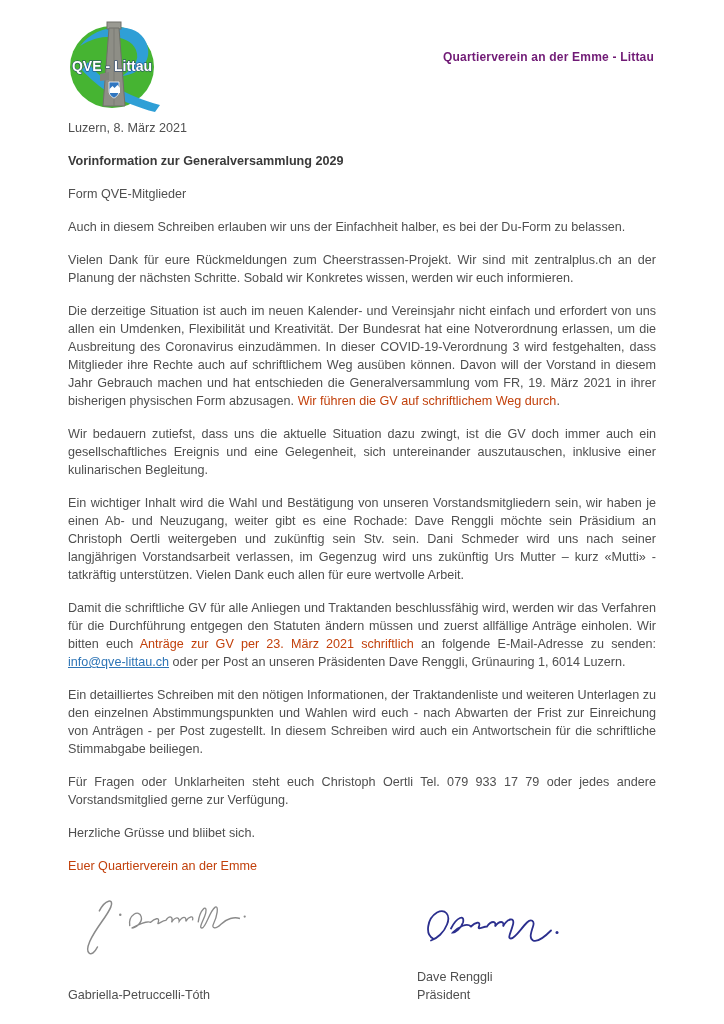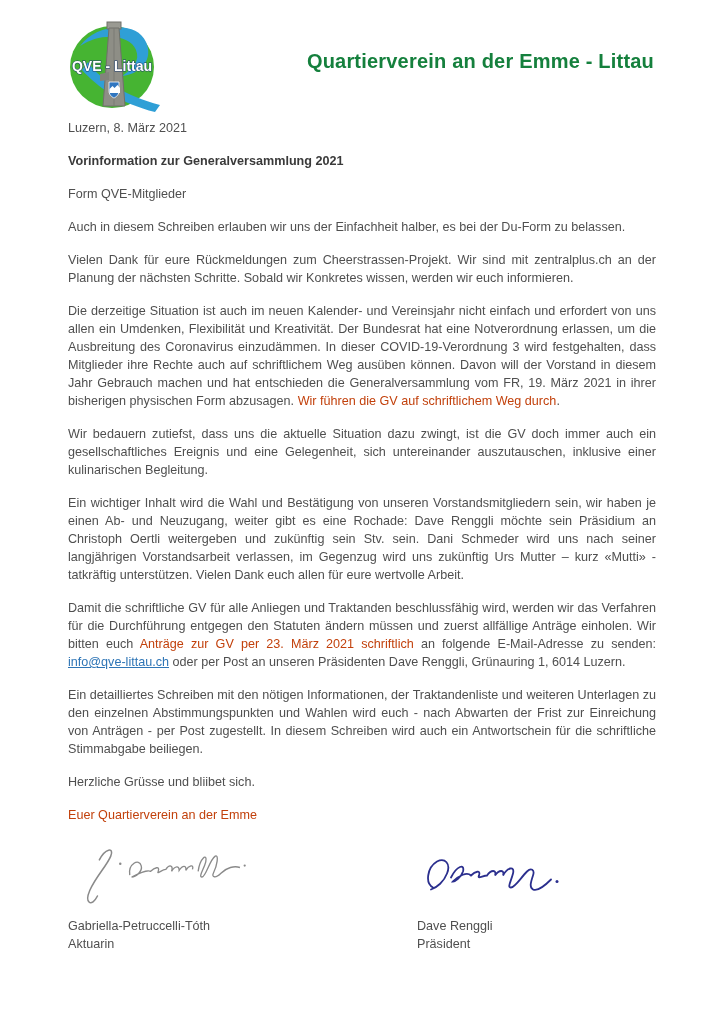--- a/index.html
+++ b/index.html
@@ -3,21 +3,21 @@
 <meta charset="utf-8">
 <style>
   html,body{margin:0;padding:0;background:#ffffff;}
   .page{
     position:relative;width:724px;height:1024px;background:#ffffff;
     font-family:"Liberation Sans",sans-serif;color:#4f4f4f;overflow:hidden;
   }
   .logo{position:absolute;left:66px;top:18px;width:96px;height:94px;}
   .org-title{
     position:absolute;top:50px;right:70px;
-    font-size:20px;font-weight:bold;color:#15803d;letter-spacing:.2px;text-align:center;
+    font-size:12px;font-weight:bold;color:#701a75;letter-spacing:.2px;text-align:center;
   }
   .content{
     position:absolute;left:68px;right:68px;top:119px;
     font-size:12.6px;line-height:18px;
   }
   .content p{margin:0 0 15px 0;text-align:justify;}
   .date-line{margin:0 0 15px 0;}
   .subject{font-weight:bold;color:#3a3a3a;margin:0 0 15px 0;}
   .salutation{margin:0 0 15px 0;}
   .content strong{font-weight:normal;color:#c2410c;}
@@ -44,31 +44,32 @@
     <polygon points="34,56 43,54 43,62 34,63" fill="#83837c"></polygon>
     <path d="M43 64 h10 v9 c0 5 -5 7 -5 7 s-5 -2 -5 -7 Z" fill="#3076c0" stroke="#ffffff" stroke-width="0.8"></path>
     <path d="M43.5 71 l3 -3 2 2 3 -3 2.5 3 v5 h-10.5 Z" fill="#ffffff"></path>
     <text x="46" y="53" text-anchor="middle" font-size="14" font-weight="bold" fill="#ffffff" stroke="#1c3d6e" stroke-width="1" paint-order="stroke" style="font-family:'Liberation Sans',sans-serif">QVE - Littau</text>
   </svg>
 
   <div class="org-title">Quartierverein an der Emme - Littau</div>
 
   <div class="content">
     <p class="date-line">Luzern, 8. März 2021</p>
-    <p class="subject">Vorinformation zur Generalversammlung 2021</p>
+    <p class="subject">Vorinformation zur Generalversammlung 2029</p>
     <p class="salutation">Form QVE-Mitglieder</p>
 
     <div>
         <p><span>Auch in diesem Schreiben erlauben wir uns der Einfachheit halber, es bei der Du-Form zu belassen.</span></p>
         <p><span>Vielen Dank für eure Rückmeldungen zum Cheerstrassen-Projekt. Wir sind mit zentralplus.ch an der Planung der nächsten Schritte. Sobald wir Konkretes wissen, werden wir euch informieren.</span></p>
         <p><span>Die derzeitige Situation ist auch im neuen Kalender- und Vereinsjahr nicht einfach und erfordert von uns allen ein Umdenken, Flexibilität und Kreativität. Der Bundesrat hat eine Notverordnung erlassen, um die Ausbreitung des Coronavirus einzudämmen. In dieser COVID-19-Verordnung 3 wird festgehalten, dass Mitglieder ihre Rechte auch auf schriftlichem Weg ausüben können. Davon will der Vorstand in diesem Jahr Gebrauch machen und hat entschieden die Generalversammlung vom FR, 19. März 2021 in ihrer bisherigen physischen Form abzusagen. </span><strong>Wir führen die GV auf schriftlichem Weg durch</strong><span>.</span></p>
         <p><span>Wir bedauern zutiefst, dass uns die aktuelle Situation dazu zwingt, ist die GV doch immer auch ein gesellschaftliches Ereignis und eine Gelegenheit, sich untereinander auszutauschen, inklusive einer kulinarischen Begleitung.</span></p>
         <p><span>Ein wichtiger Inhalt wird die Wahl und Bestätigung von unseren Vorstandsmitgliedern sein, wir haben je einen Ab- und Neuzugang, weiter gibt es eine Rochade: Dave Renggli möchte sein Präsidium an Christoph Oertli weitergeben und zukünftig sein Stv. sein. Dani Schmeder wird uns nach seiner langjährigen Vorstandsarbeit verlassen, im Gegenzug wird uns zukünftig Urs Mutter – kurz «Mutti» - tatkräftig unterstützen. Vielen Dank euch allen für eure wertvolle Arbeit.</span></p>
         <p><span>Damit die schriftliche GV für alle Anliegen und Traktanden beschlussfähig wird, werden wir das Verfahren für die Durchführung entgegen den Statuten ändern müssen und zuerst allfällige Anträge einholen. Wir bitten euch </span><strong>Anträge zur GV per 23. März 2021 schriftlich</strong><span> an folgende E-Mail-Adresse zu senden: </span><a href="#" class="email-link">info@qve-littau.ch</a><span> oder per Post an unseren Präsidenten Dave Renggli, Grünauring 1, 6014 Luzern.</span></p>
         <p><span>Ein detailliertes Schreiben mit den nötigen Informationen, der Traktandenliste und weiteren Unterlagen zu den einzelnen Abstimmungspunkten und Wahlen wird euch - nach Abwarten der Frist zur Einreichung von Anträgen - per Post zugestellt. In diesem Schreiben wird auch ein Antwortschein für die schriftliche Stimmabgabe beiliegen.</span></p>
+        <p><span>Für Fragen oder Unklarheiten steht euch Christoph Oertli Tel. 079 933 17 79 oder jedes andere Vorstandsmitglied gerne zur Verfügung.</span></p>
         <p><span>Herzliche Grüsse und bliibet sich.</span></p>
         <p><strong>Euer Quartierverein an der Emme</strong></p>
       </div>
 
     <div class="sig-row">
       <div class="sig-col-left">
         <svg width="190" height="76" viewBox="0 0 190 80" aria-hidden="true">
           <path d="M28 22 C34 10 44 8 40 18 C36 28 24 40 18 54 C12 68 20 72 26 60" fill="none" stroke="#8a8a8a" stroke-width="1.6" stroke-linecap="round"></path>
           <circle cx="50" cy="26" r="1.3" fill="#8a8a8a"></circle>
           <path d="M60 38 C58 26 70 20 72 28 C74 34 66 40 62 40 C70 36 78 32 82 34 C86 30 92 28 90 34 C88 38 94 32 98 32 C102 26 106 28 104 34 C108 28 112 28 112 33 C116 27 120 28 119 33 C122 28 128 26 126 32" fill="none" stroke="#8a8a8a" stroke-width="1.4"></path>
@@ -80,21 +81,20 @@
         <svg width="150" height="56" viewBox="0 0 150 55" style="margin-top:8px" aria-hidden="true">
           <path d="M16 40 C8 36 10 20 20 14 C28 10 34 16 30 26 C27 34 20 40 14 42 M34 30 C40 18 48 16 46 24 C44 30 38 34 36 34 C42 28 50 24 54 28 C58 24 64 22 62 28 C60 32 66 28 70 28 C74 22 80 22 78 28 C82 22 88 22 86 28 C90 20 98 18 96 26 C94 34 90 40 94 40 C98 40 104 30 110 24 C114 20 118 22 116 28 C114 34 112 40 116 42 C120 44 128 38 134 32" fill="none" stroke="#2b2f8e" stroke-width="1.8" stroke-linecap="round"></path>
           <circle cx="140" cy="34" r="1.5" fill="#2b2f8e"></circle>
         </svg>
       </div>
     </div>
 
     <div class="names-row">
       <div class="sig-col-left">
         <div class="sig-name">Gabriella-Petruccelli-Tóth</div>
-        <div class="sig-role">Aktuarin</div>
       </div>
       <div class="sig-col-right">
         <div class="sig-name">Dave Renggli</div>
         <div class="sig-role">Präsident</div>
       </div>
     </div>
   </div>
 </div>
 
 </body></html>

